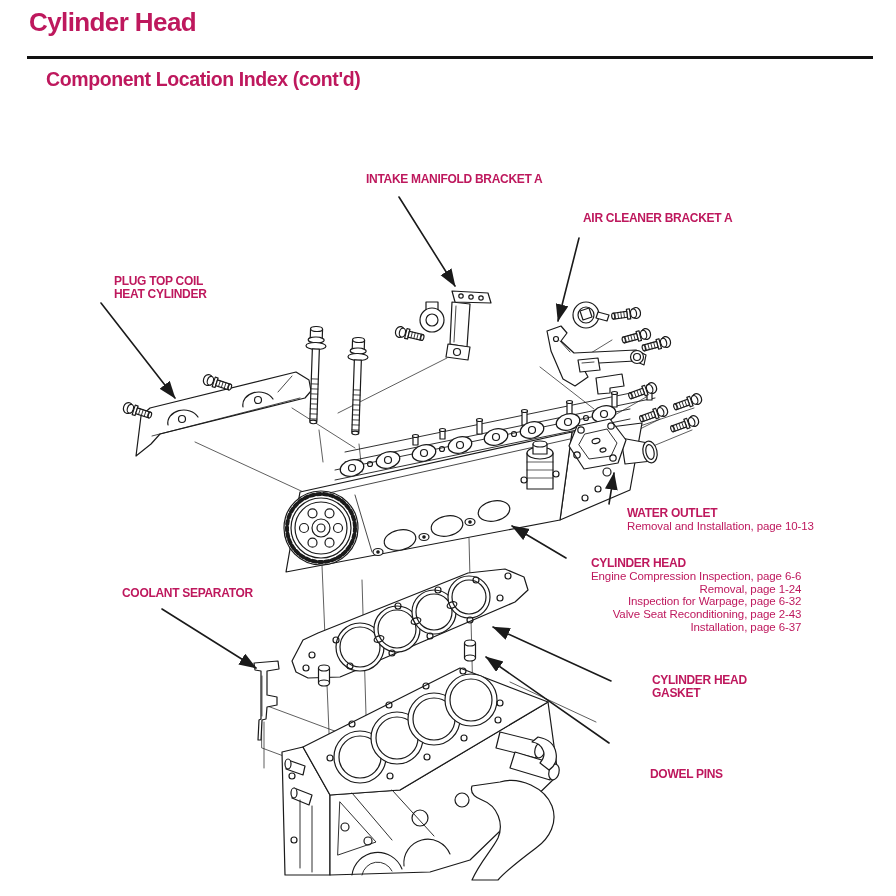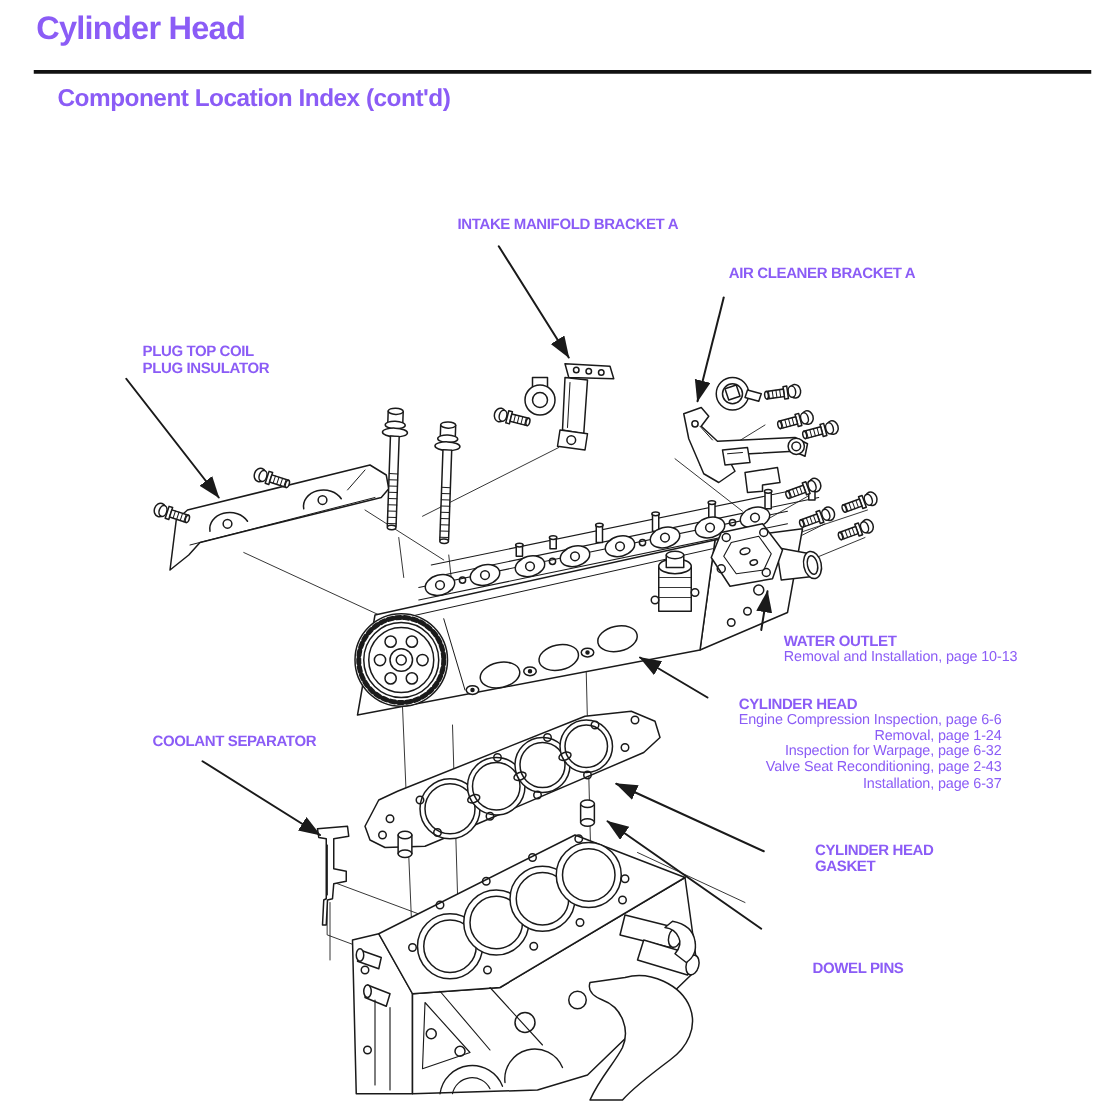--- a/index.html
+++ b/index.html
@@ -1,17 +1,17 @@
 <!DOCTYPE html>
 <html><head>
 <meta charset="utf-8">
 <style>
   html,body{margin:0;padding:0;background:#fff;}
   .page{position:relative;width:896px;height:896px;background:#fff;overflow:hidden;
-        font-family:"Liberation Sans",sans-serif;color:#8b5cf6;}
+        font-family:"Liberation Sans",sans-serif;color:#be185d;}
   .title{position:absolute;left:29px;top:9px;font-weight:bold;font-size:26px;line-height:26px;letter-spacing:-0.6px;}
   .rule{position:absolute;left:27px;top:56px;width:846px;height:3px;background:#111;}
   .subtitle{position:absolute;left:46px;top:69px;font-weight:bold;font-size:19.5px;line-height:20px;letter-spacing:-0.4px;}
   .art{position:absolute;left:0;top:0;}
   .lbl{position:absolute;white-space:nowrap;margin-left:32px;}
   .lbl .b{font-weight:bold;font-size:12px;line-height:13px;letter-spacing:-0.3px;}
   .lbl .s{font-weight:normal;font-size:11.5px;line-height:12.7px;letter-spacing:-0.1px;text-align:right;}
   .lbl .s:first-of-type{margin-top:1px;}
   svg *{vector-effect:none;}
 </style>
@@ -314,21 +314,21 @@
   <div class="lbl" style="left:334px;top:173px">
     <div class="b">INTAKE MANIFOLD BRACKET A</div>
   </div>
 
   <div class="lbl" style="left:551px;top:212px">
     <div class="b">AIR CLEANER BRACKET A</div>
   </div>
 
   <div class="lbl" style="left:82px;top:275px">
     <div class="b">PLUG TOP COIL</div>
-    <div class="b">PLUG INSULATOR</div>
+    <div class="b">HEAT CYLINDER</div>
   </div>
 
   <div class="lbl" style="left:595px;top:507px">
     <div class="b">WATER OUTLET</div>
     <div class="s">Removal and Installation, page 10-13</div>
   </div>
 
   <div class="lbl" style="left:559px;top:557px">
     <div class="b">CYLINDER HEAD</div>
     <div class="s">Engine Compression Inspection, page 6-6</div>

